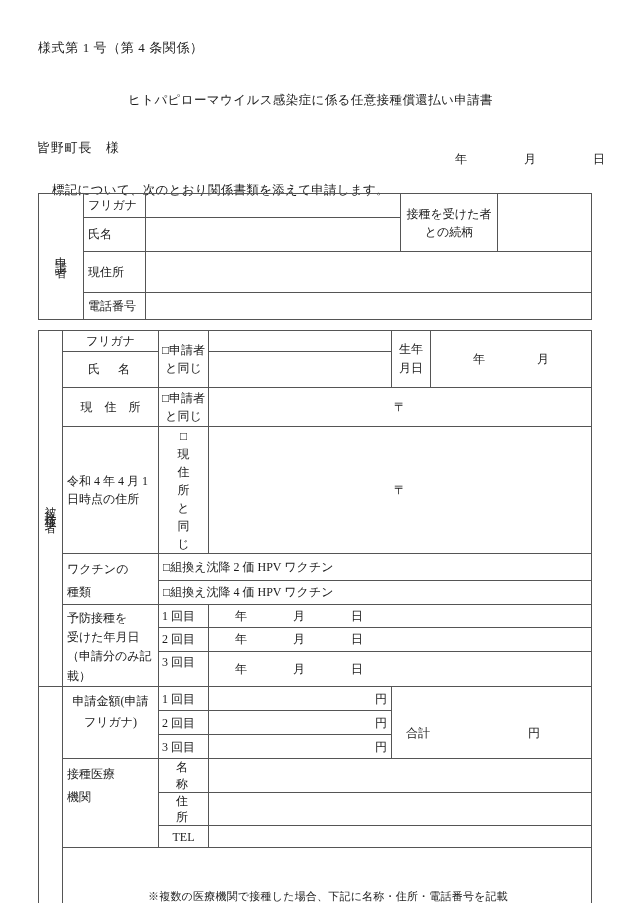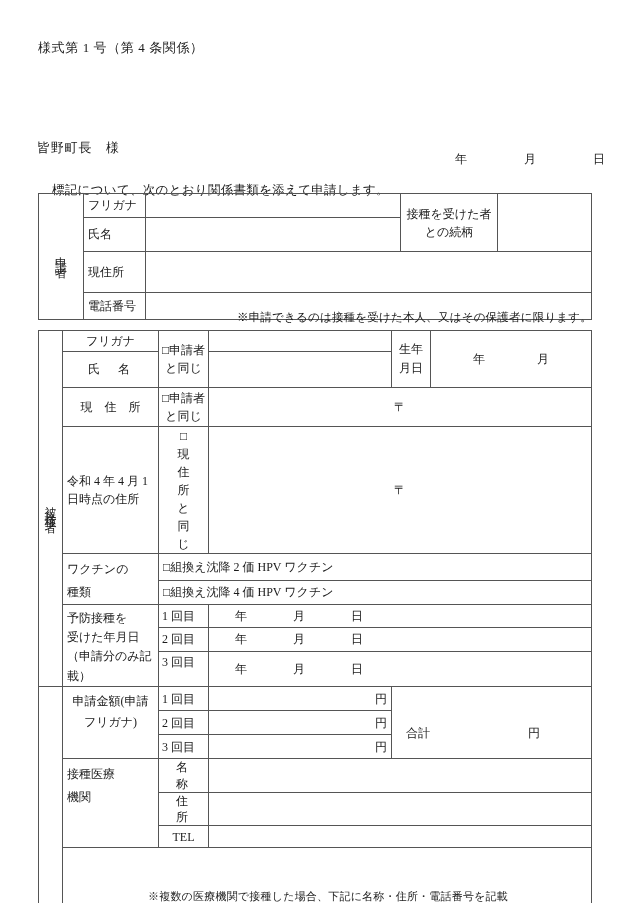--- a/index.html
+++ b/index.html
@@ -141,20 +141,21 @@
   }
   .cellpad-l { padding-left: 6px; }
 </style>
 </head>
 <body>
 
 <div class="page">
 
   <div class="form-no">様式第 1 号（第 4 条関係）</div>
 
+  <div class="doc-title">ヒトパピローマウイルス感染症に係る任意接種償還払い申請書</div>
 
   <div class="addressee">皆野町長　様</div>
 
   <div class="date-line">
     <span>年</span>
     <span>月</span>
     <span>日</span>
   </div>
 
   <div class="intro">標記について、次のとおり関係書類を添えて申請します。</div>
@@ -188,21 +189,20 @@
         <td class="l cellpad-l" style="height:40px">現住所</td>
         <td colspan="3"></td>
       </tr>
       <tr>
         <td class="l cellpad-l" style="height:26px">電話番号</td>
         <td colspan="3"></td>
       </tr>
     </tbody>
   </table>
 
-  <div class="note-applicant">※申請できるのは接種を受けた本人、又はその保護者に限ります。</div>
 
   <table class="grid" id="table-recipient">
     <colgroup>
       <col style="width:24px">
       <col style="width:96px">
       <col style="width:50px">
       <col style="width:183px">
       <col style="width:39px">
       <col style="width:161px">
     </colgroup>

